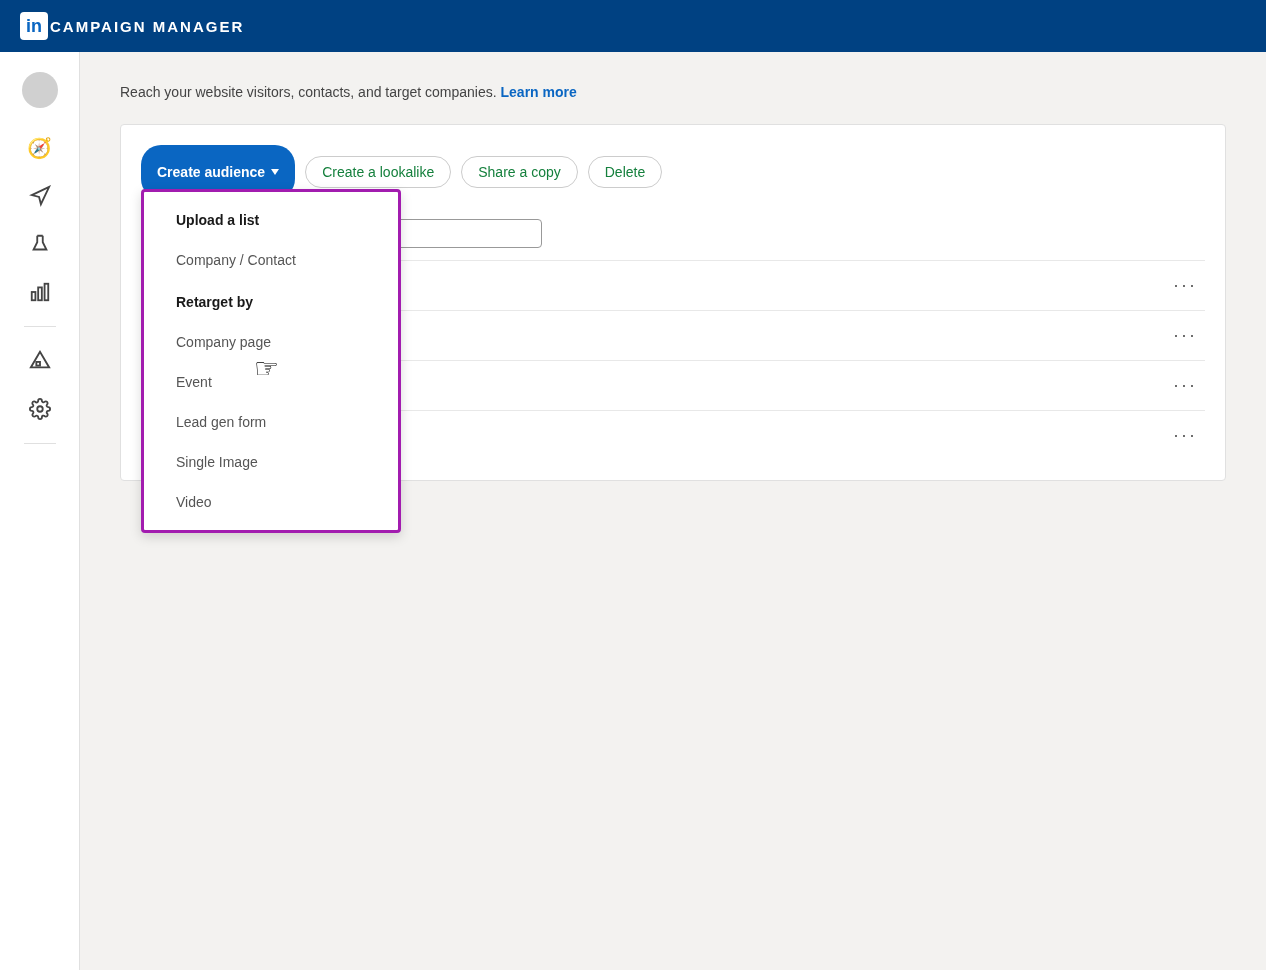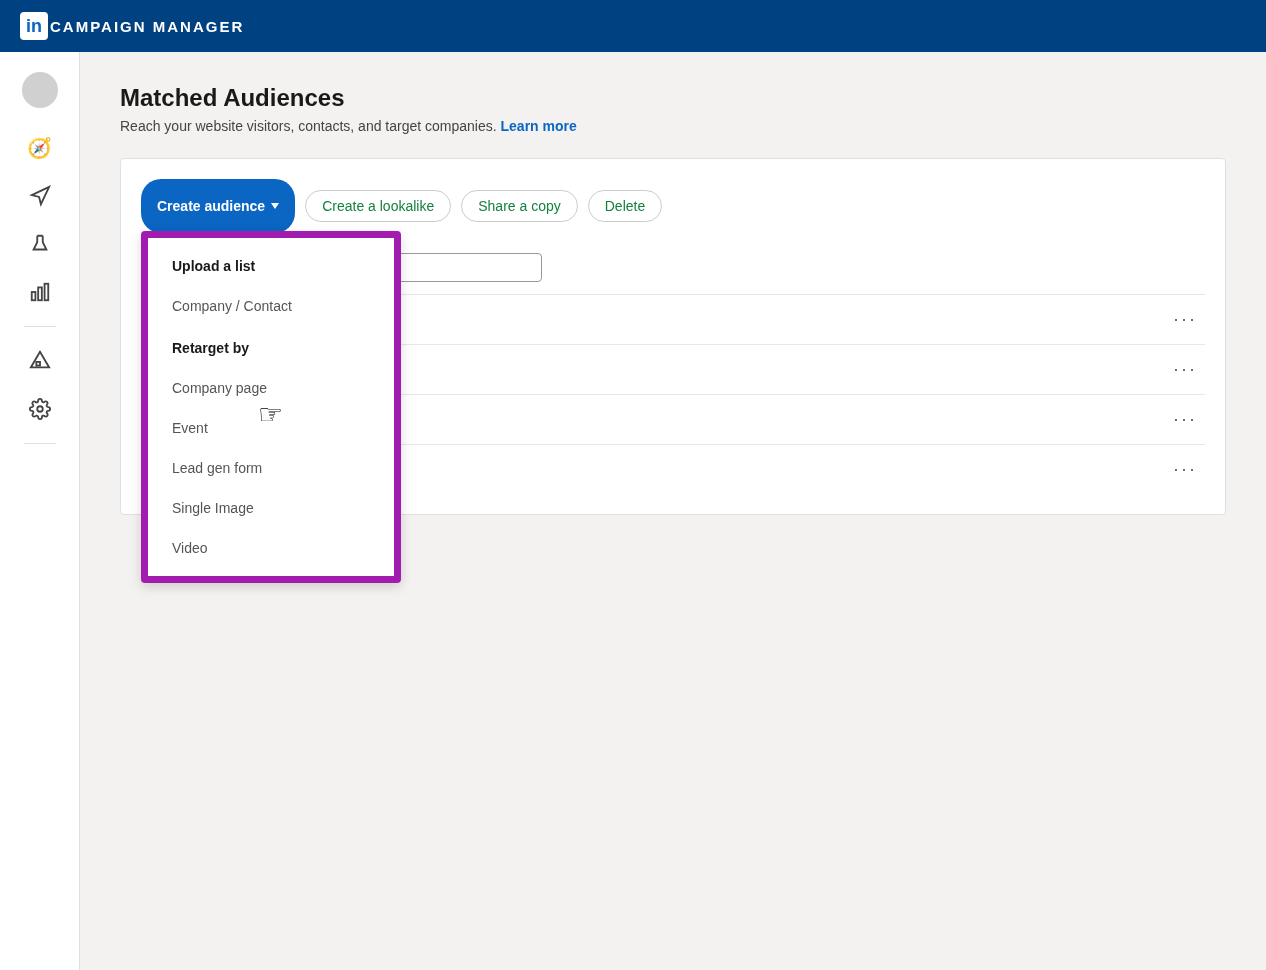--- a/index.html
+++ b/index.html
@@ -134,29 +134,29 @@
       display: inline-block;
       width: 0; height: 0;
       border-left: 4px solid transparent;
       border-right: 4px solid transparent;
       border-top: 6px solid white;
     }
 
     
     .dropdown-menu {
       position: absolute;
-      top: 52px;
+      top: 44px;
       left: 0;
       background: white;
-      border: 7px solid #a21caf;
+      border: 3px solid #a21caf;
       border-radius: 4px;
       box-shadow: 0 4px 12px rgba(0,0,0,0.15);
       width: 260px;
       z-index: 100;
-      padding: 8px 4px;
+      padding: 8px 12px;
     }
     .dropdown-item {
       padding: 12px 20px;
       font-size: 14px;
       cursor: pointer;
       color: #333;
     }
     .dropdown-item.bold {
       font-weight: 700;
       color: #191919;
@@ -275,21 +275,20 @@
     <div class="sidebar-icon">
       <svg width="22" height="22" viewBox="0 0 24 24" fill="none" stroke="#444" stroke-width="2">
         <circle cx="12" cy="12" r="3"></circle>
         <path d="M19.4 15a1.65 1.65 0 00.33 1.82l.06.06a2 2 0 010 2.83 2 2 0 01-2.83 0l-.06-.06a1.65 1.65 0 00-1.82-.33 1.65 1.65 0 00-1 1.51V21a2 2 0 01-4 0v-.09A1.65 1.65 0 009 19.4a1.65 1.65 0 00-1.82.33l-.06.06a2 2 0 01-2.83 0 2 2 0 010-2.83l.06-.06A1.65 1.65 0 004.68 15a1.65 1.65 0 00-1.51-1H3a2 2 0 010-4h.09A1.65 1.65 0 004.6 9a1.65 1.65 0 00-.33-1.82l-.06-.06a2 2 0 010-2.83 2 2 0 012.83 0l.06.06A1.65 1.65 0 009 4.68a1.65 1.65 0 001-1.51V3a2 2 0 014 0v.09a1.65 1.65 0 001 1.51 1.65 1.65 0 001.82-.33l.06-.06a2 2 0 012.83 0 2 2 0 010 2.83l-.06.06A1.65 1.65 0 0019.4 9a1.65 1.65 0 001.51 1H21a2 2 0 010 4h-.09a1.65 1.65 0 00-1.51 1z"></path>
       </svg>
     </div>
     <div class="sidebar-divider"></div>
   </div>
 
   <div class="main-content">
-    <h1 class="page-title">Matched Audiences</h1>
     <p class="page-subtitle">
       <span>Reach your website visitors, contacts, and target companies.</span>
       <a href="#">Learn more</a>
     </p>
 
     <div class="content-panel">
 
       <div class="toolbar">
         <button class="btn-primary">
           <span>Create audience</span>

